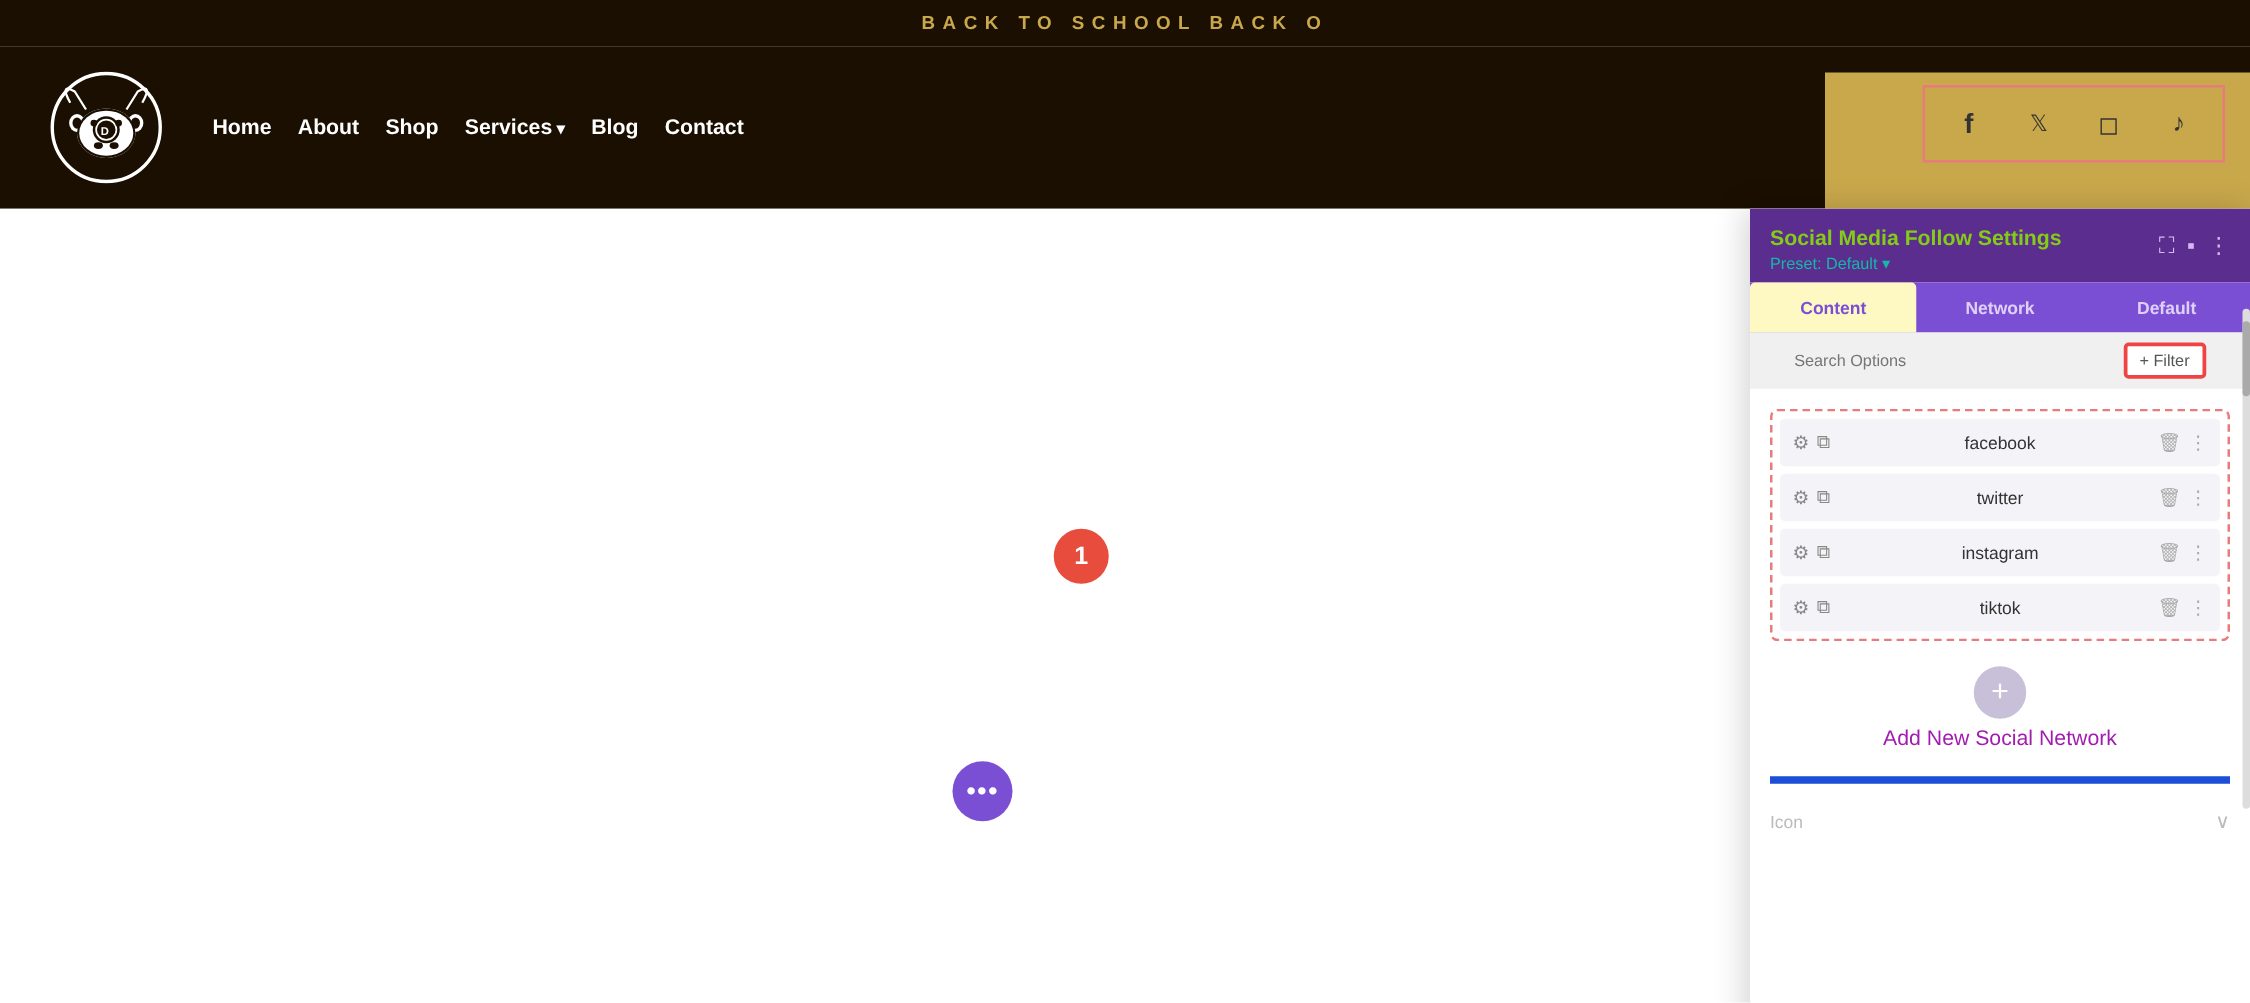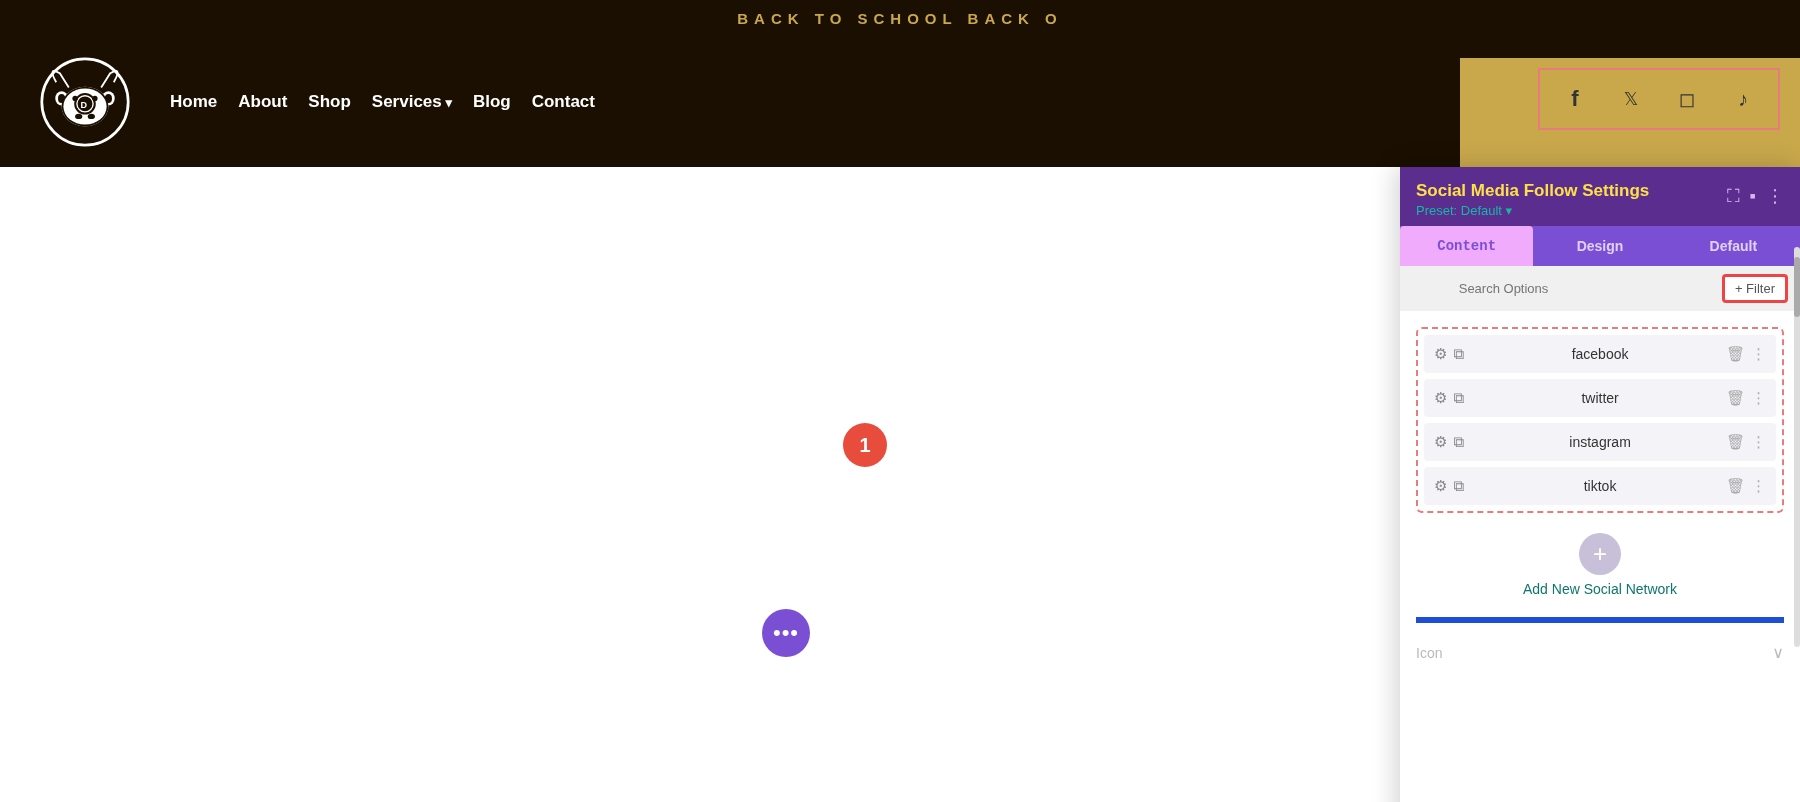--- a/index.html
+++ b/index.html
@@ -137,21 +137,21 @@
       color: #fff;
       padding: 14px 16px 8px 16px;
       display: flex;
       align-items: flex-start;
       justify-content: space-between;
     }
     .panel-header-left {}
     .panel-title {
       font-size: 17px;
       font-weight: 700;
-      color: #fde047;
+      color: #84cc16;
     }
     .panel-preset {
       font-size: 13px;
       color: #14b8a6;
       margin-top: 2px;
       cursor: pointer;
     }
     .panel-preset::after {
       content: ' ▾';
     }
@@ -174,32 +174,31 @@
     .panel-tab {
       flex: 1;
       text-align: center;
       padding: 12px 0;
       font-size: 14px;
       font-weight: 600;
       color: #e0d0f8;
       cursor: pointer;
     }
     .panel-tab.active {
-      background: #f0abfc;
+      background: #fef9c3;
       color: #7b4fd4;
       border-radius: 4px 4px 0 0;
-      font-family: Liberation Mono, monospace;
     }
 
     .panel-search {
       background: #f0f0f0;
       padding: 8px 12px;
       display: flex;
       align-items: center;
-      justify-content: flex-end;
+      justify-content: center;
     }
     .search-input {
       background: transparent;
       border: none;
       outline: none;
       font-size: 13px;
       color: #888;
       width: 70%;
     }
     .filter-btn {
@@ -278,22 +277,22 @@
       border-radius: 50%;
       background: #c8c0d8;
       display: flex;
       align-items: center;
       justify-content: center;
       font-size: 24px;
       color: #fff;
       margin-bottom: 6px;
     }
     .add-new-label {
-      font-size: 14px;
-      color: #0f766e;
+      font-size: 17px;
+      color: #a21caf;
     }
 
     
     .icon-section {
       border-top: 6px solid #1d4ed8;
       padding-top: 10px;
     }
     .icon-section-header {
       display: flex;
       align-items: center;
@@ -422,21 +421,21 @@
         <span class="panel-header-icon">▪</span>
         <span class="panel-header-icon">⋮</span>
       </div>
     </div>
 
     <div class="panel-tabs">
       <div class="panel-tab active">
         <span>Content</span>
       </div>
       <div class="panel-tab">
-        <span>Design</span>
+        <span>Network</span>
       </div>
       <div class="panel-tab">
         <span>Default</span>
       </div>
     </div>
 
     <div class="panel-search">
       <input class="search-input" type="text" placeholder="Search Options" style="">
       <button class="filter-btn">
         <span>+ Filter</span>

